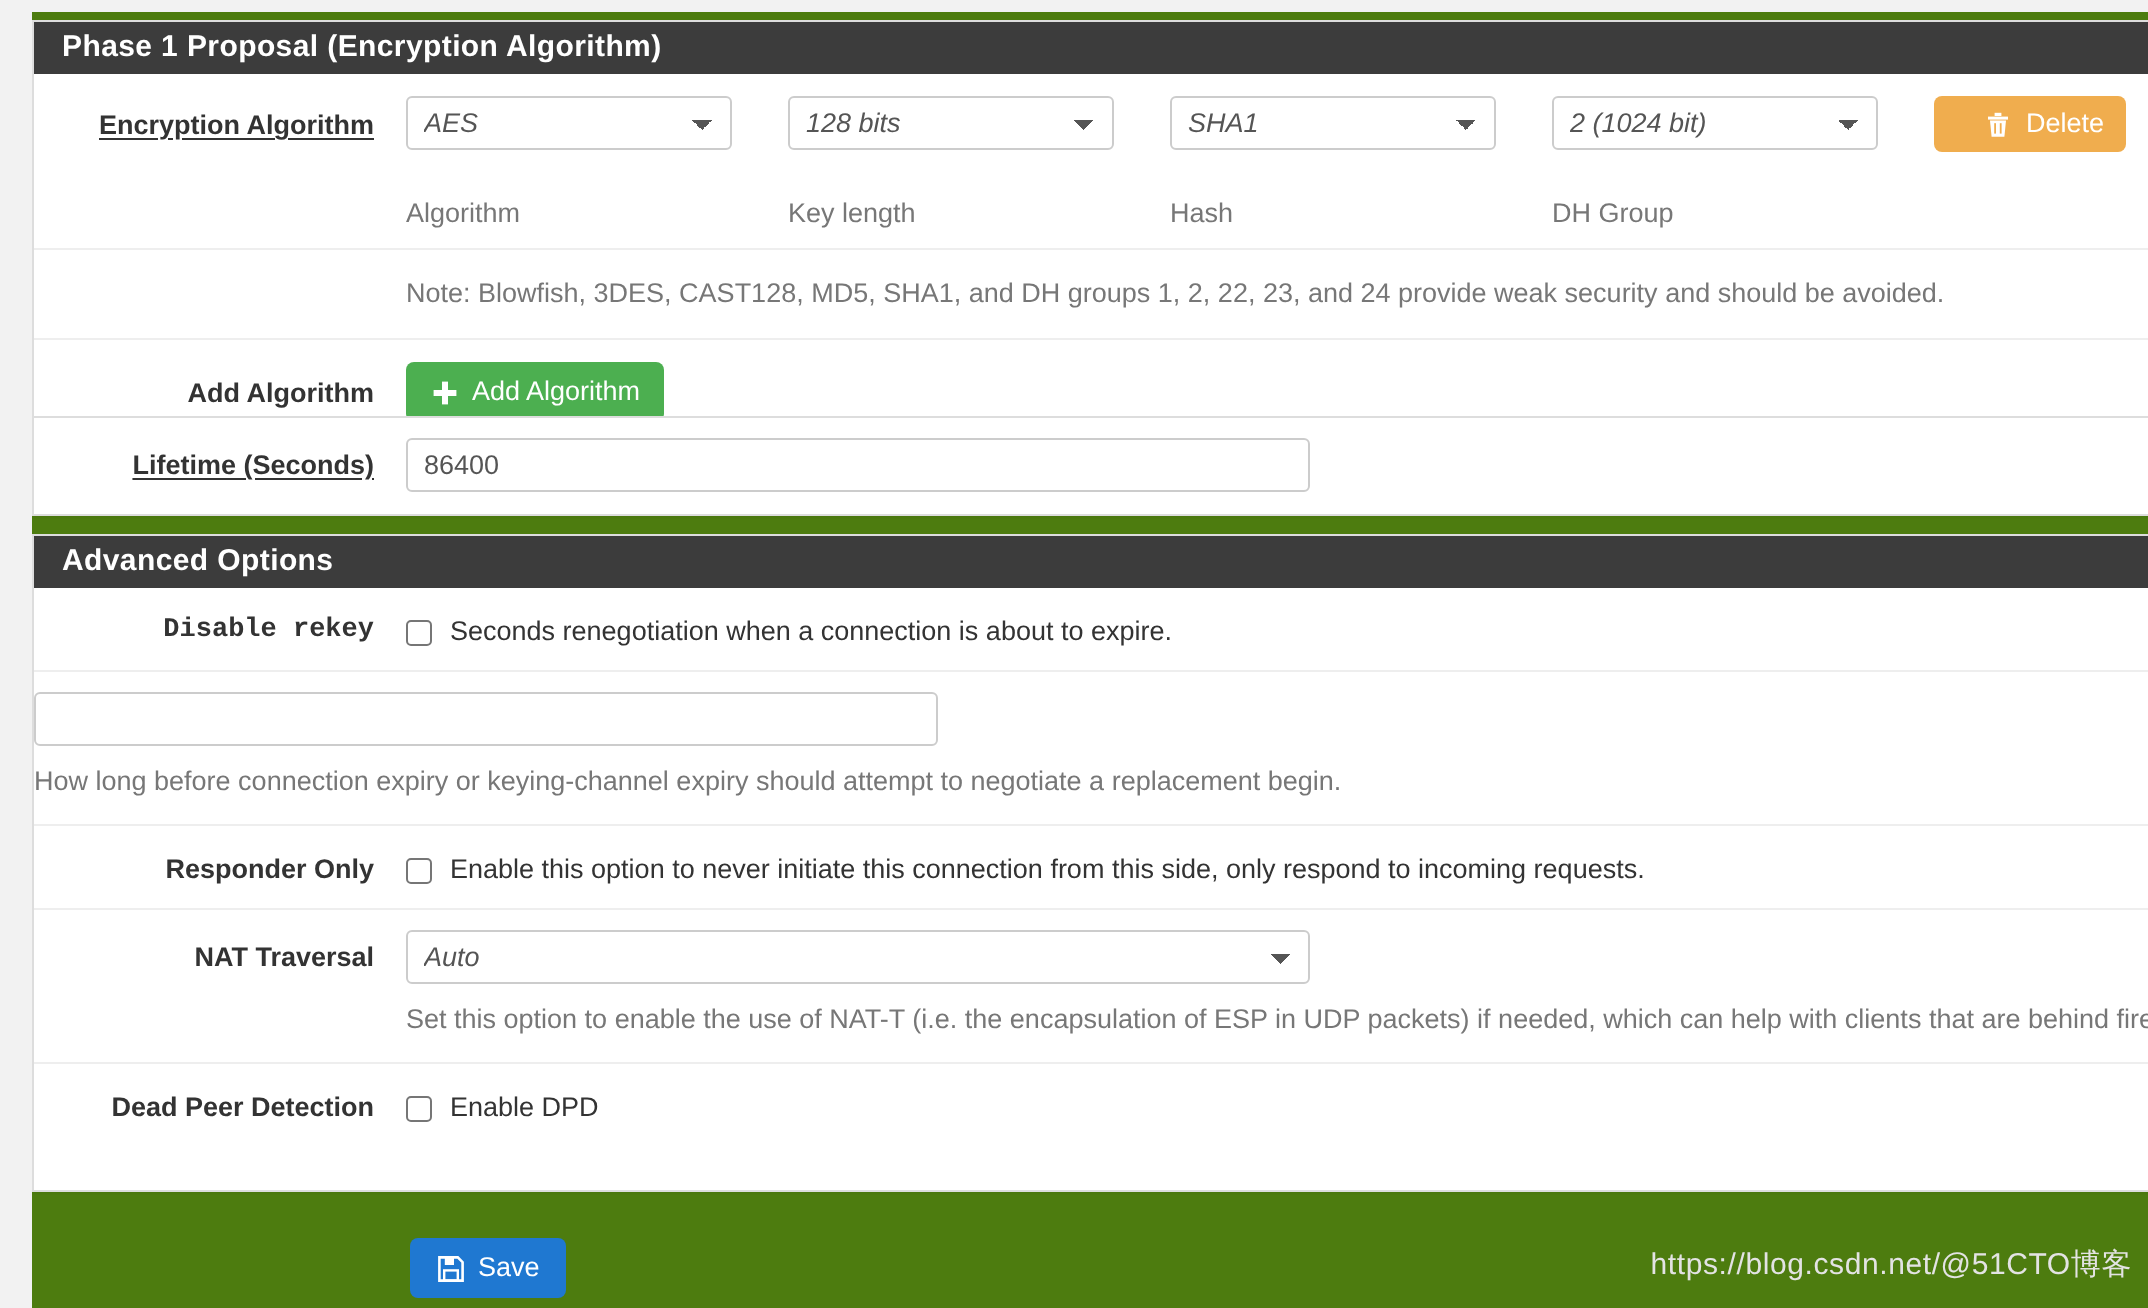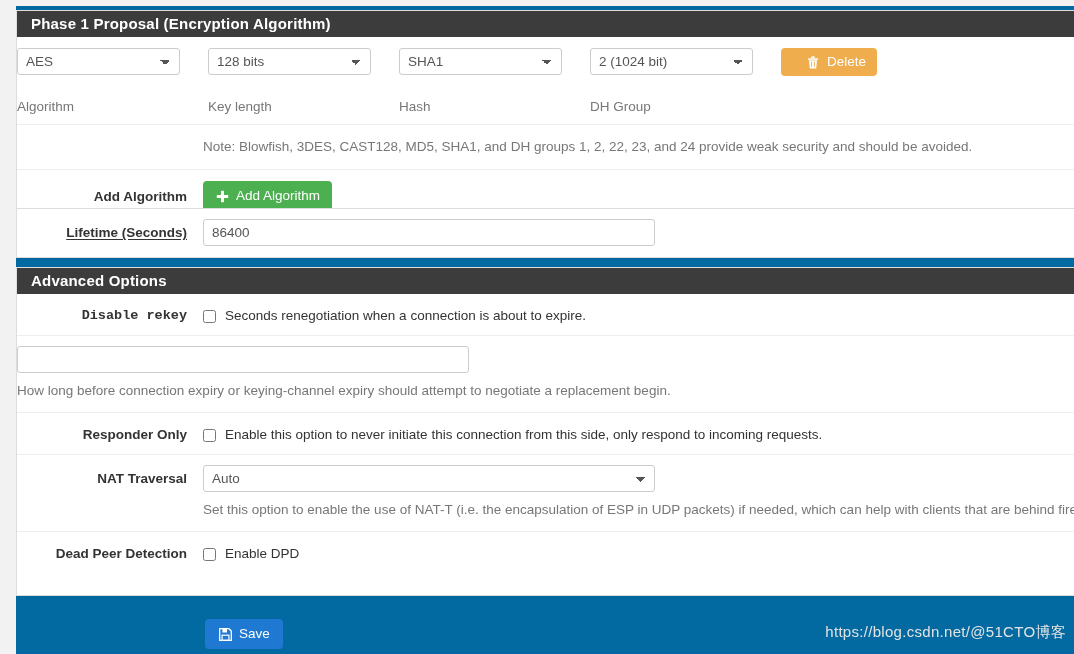--- a/index.html
+++ b/index.html
@@ -6,21 +6,21 @@
   html, body {
     margin: 0; padding: 0;
     width: 1074px; height: 654px;
     background: #f2f2f2;
     font-family: "Liberation Sans", sans-serif;
     overflow: hidden;
   }
   .page {
     position: relative;
     width: 1074px; height: 654px;
-    background: #0369a1;
+    background: #4d7c0f;
     overflow: hidden;
   }
 
   
   .panel {
     position: absolute;
     left: 16px;
     width: 1092px;           
     background: #ffffff;
     border: 1px solid #dddddd;
@@ -84,20 +84,21 @@
   select.ctl {
     padding-right: 42px;
     background-image:
       linear-gradient(45deg, transparent 50%, #555 50%),
       linear-gradient(135deg, #555 50%, transparent 50%);
     background-position:
       calc(100% - 14px) 11px,
       calc(100% - 9px) 11px;
     background-size: 5px 5px, 5px 5px;
     background-repeat: no-repeat;
+    font-style: italic;
   }
   input.ctl::placeholder { color:#b3b3b3; }
 
   .algo-grid { display: flex; align-items: flex-start; }
   .algo-col { margin-right: 28px; }
   .algo-col select { width: 163px; }
   .algo-caption {
     margin-top: 24px;
     font-size: 13.5px;
     color: #777777;
@@ -160,20 +161,21 @@
 </head>
 <body>
 
 <div class="page">
 
   <div class="panel" style="top:10px;">
     <div class="panel-heading">Phase 1 Proposal (Encryption Algorithm)</div>
     <div class="panel-body">
 
       <div class="form-row" style="padding-bottom:9px;">
+        <div class="form-label help">Encryption Algorithm</div>
         <div class="form-ctrl">
           <div class="algo-grid">
 
             <div class="algo-col">
               <select class="ctl">
                 <option>AES</option>
               </select>
               <div class="algo-caption">Algorithm</div>
             </div>
 

